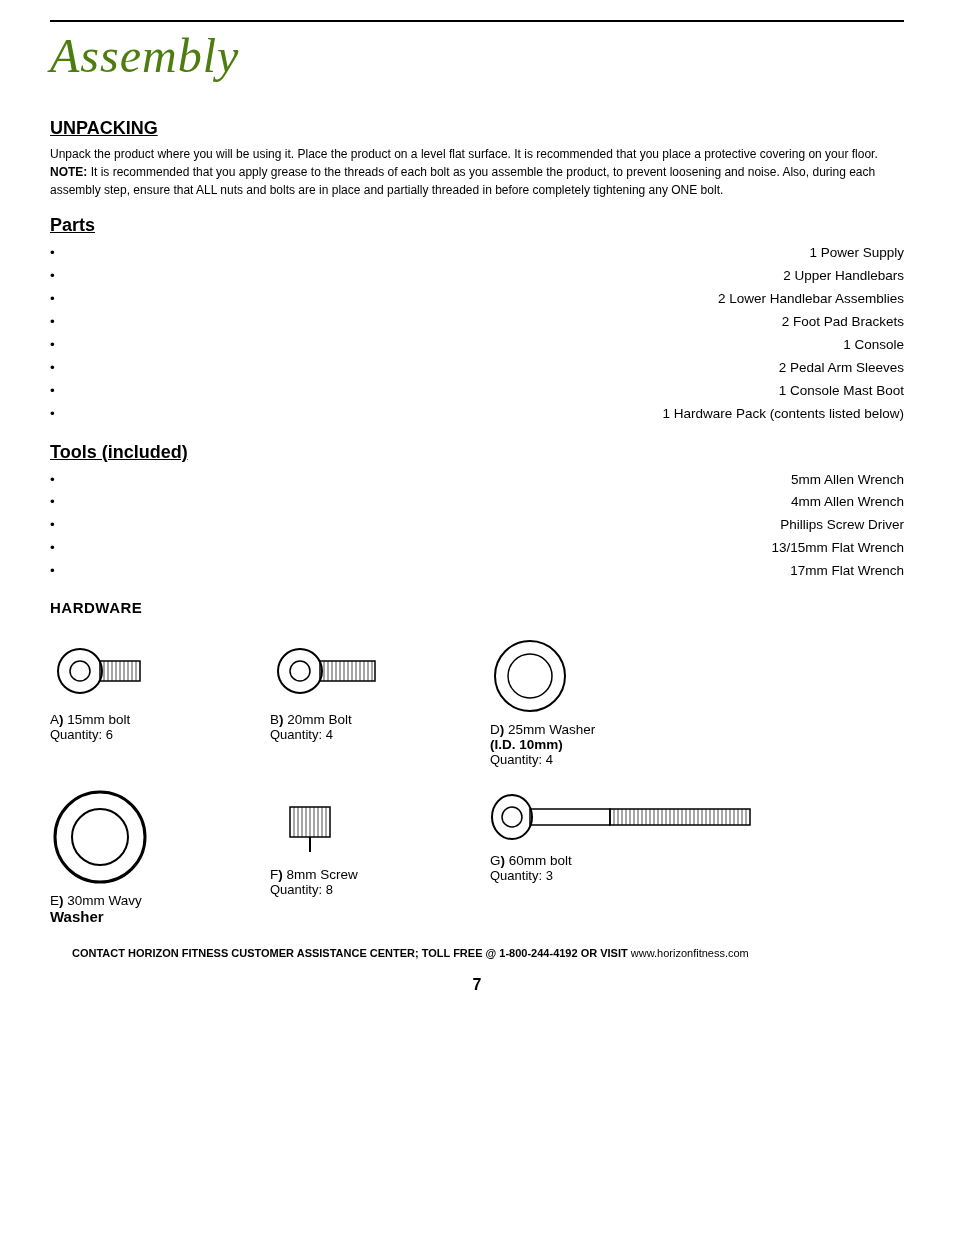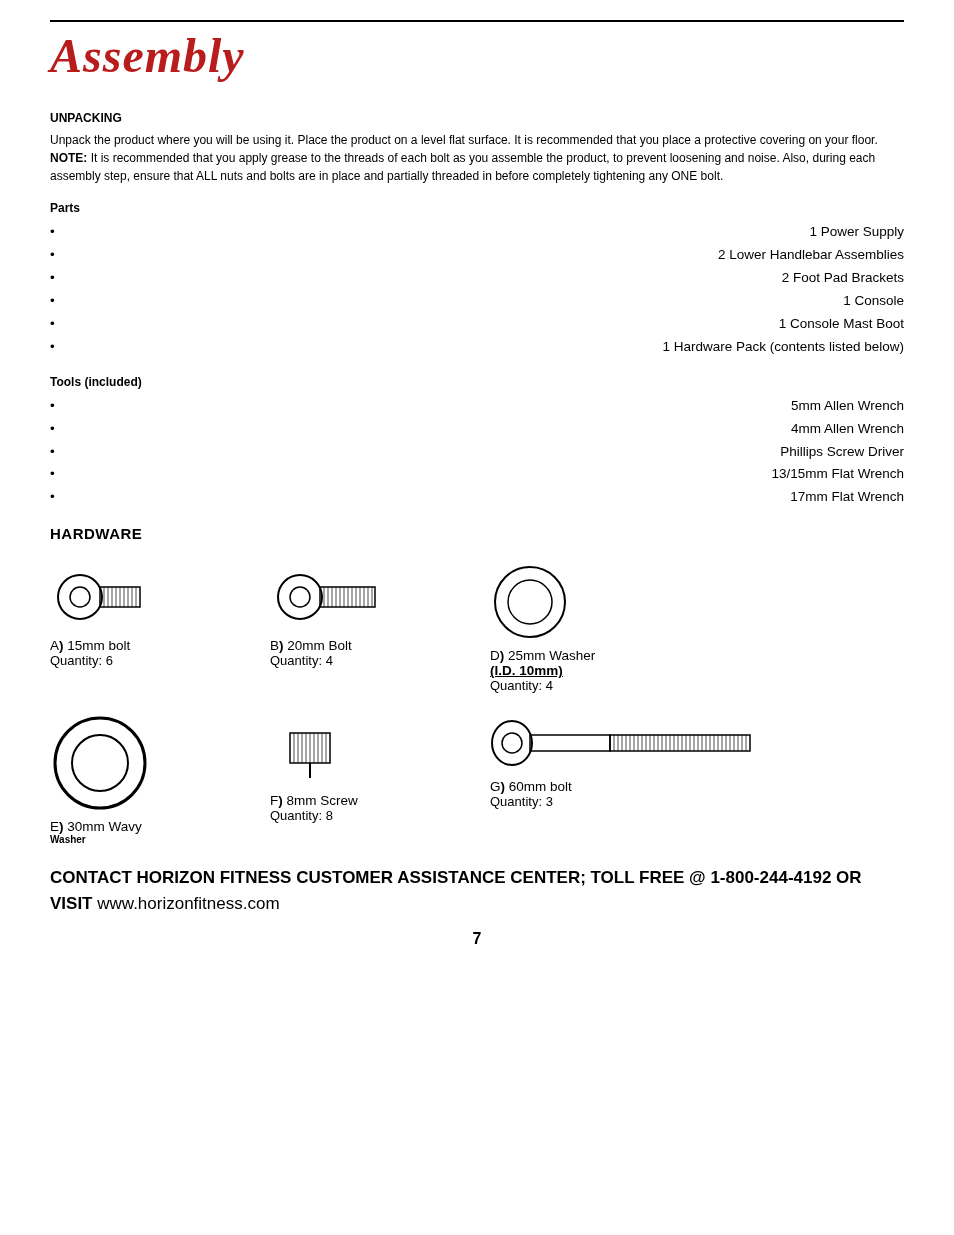--- a/index.html
+++ b/index.html
@@ -15,30 +15,31 @@
 
     .top-rule {
       border-top: 2px solid #000;
       margin-bottom: 6px;
     }
 
     .page-title {
       font-family: 'Times New Roman', serif;
       font-style: italic;
       font-size: 48px;
-      font-weight: bold;
-      color: #b91c1c;
-      margin-bottom: 28px;
+      font-weight: normal;
+      color: #4d7c0f;
+      margin-bottom: 35px;
       letter-spacing: 1px;
     }
 
     .section-title {
       font-weight: bold;
-      font-size: 12px;
+      font-size: 18px;
       margin-bottom: 6px;
+      text-decoration: underline;
     }
 
     .body-text {
       font-size: 12px;
       line-height: 1.5;
       margin-bottom: 16px;
     }
 
     .body-text .bold {
       font-weight: bold;
@@ -101,23 +102,24 @@
       font-size: 13px;
     }
 
     
     .hw-icon {
       display: block;
     }
 
     .contact-footer {
       margin-top: 10px;
-      font-size: 17px;
+      font-size: 11px;
       font-weight: bold;
       line-height: 1.5;
+      margin-left: 22px;
     }
 
     .contact-footer a {
       font-weight: normal;
       color: #000;
       text-decoration: none;
     }
 
     .page-number {
       text-align: center;
@@ -136,23 +138,25 @@
 <div class="section-title">UNPACKING</div>
 <p class="body-text">
   <span>Unpack the product where you will be using it. Place the product on a level flat surface. It is recommended that you place a protective covering on your floor.</span>
   <span class="bold">NOTE:</span>
   <span>It is recommended that you apply grease to the threads of each bolt as you assemble the product, to prevent loosening and noise. Also, during each assembly step, ensure that ALL nuts and bolts are in place and partially threaded in before completely tightening any ONE bolt.</span>
 </p>
 
 <div class="section-title" style="font-style: normal;">Parts</div>
 <ul class="parts-list">
   <li>1 Power Supply</li>
+  <li>2 Upper Handlebars</li>
   <li>2 Lower Handlebar Assemblies</li>
   <li>2 Foot Pad Brackets</li>
   <li>1 Console</li>
+  <li>2 Pedal Arm Sleeves</li>
   <li>1 Console Mast Boot</li>
   <li>1 Hardware Pack (contents listed below)</li>
 </ul>
 
 <div class="section-title">Tools (included)</div>
 <ul class="tools-list">
   <li>5mm Allen Wrench</li>
   <li>4mm Allen Wrench</li>
   <li>Phillips Screw Driver</li>
   <li>13/15mm Flat Wrench</li>
@@ -213,36 +217,36 @@
 
 
   <div class="hardware-item">
     <svg class="hw-icon" width="80" height="80" viewBox="0 0 80 80">
       <circle cx="40" cy="40" r="35" fill="none" stroke="#000" stroke-width="2"></circle>
       <circle cx="40" cy="40" r="22" fill="none" stroke="#000" stroke-width="1.5"></circle>
     </svg>
     <div class="hw-label">
       <span>D</span>) <span>25mm Washer</span>
     </div>
-    <div style="font-size:13.5px; font-weight:bold;text-decoration:underline;">(I.D. 10mm)</div>
+    <div style="font-size:13.5px; font-weight:bold;">(I.D. 10mm)</div>
     <div class="hw-qty">Quantity: 4</div>
   </div>
 </div>
 
 <div class="hardware-row">
 
   <div class="hardware-item" style="width:220px;">
     <svg class="hw-icon" width="100" height="100" viewBox="0 0 100 100">
       <circle cx="50" cy="50" r="45" fill="none" stroke="#000" stroke-width="3"></circle>
       <circle cx="50" cy="50" r="28" fill="none" stroke="#000" stroke-width="2"></circle>
     </svg>
     <div class="hw-label">
       <span>E</span>) <span>30mm Wavy</span>
     </div>
-    <div style="font-size:10px; font-weight:bold;">Washer</div>
+    <div style="font-size:15px; font-weight:bold;">Washer</div>
   </div>
 
   <div class="hardware-item" style="width:220px;">
     <svg class="hw-icon" width="80" height="80" viewBox="0 0 80 80">
 
       <rect x="20" y="20" width="40" height="30" fill="none" stroke="#000" stroke-width="1.5"></rect>
       <line x1="24" y1="20" x2="24" y2="50" stroke="#000" stroke-width="0.7"></line>
       <line x1="28" y1="20" x2="28" y2="50" stroke="#000" stroke-width="0.7"></line>
       <line x1="32" y1="20" x2="32" y2="50" stroke="#000" stroke-width="0.7"></line>
       <line x1="36" y1="20" x2="36" y2="50" stroke="#000" stroke-width="0.7"></line>

